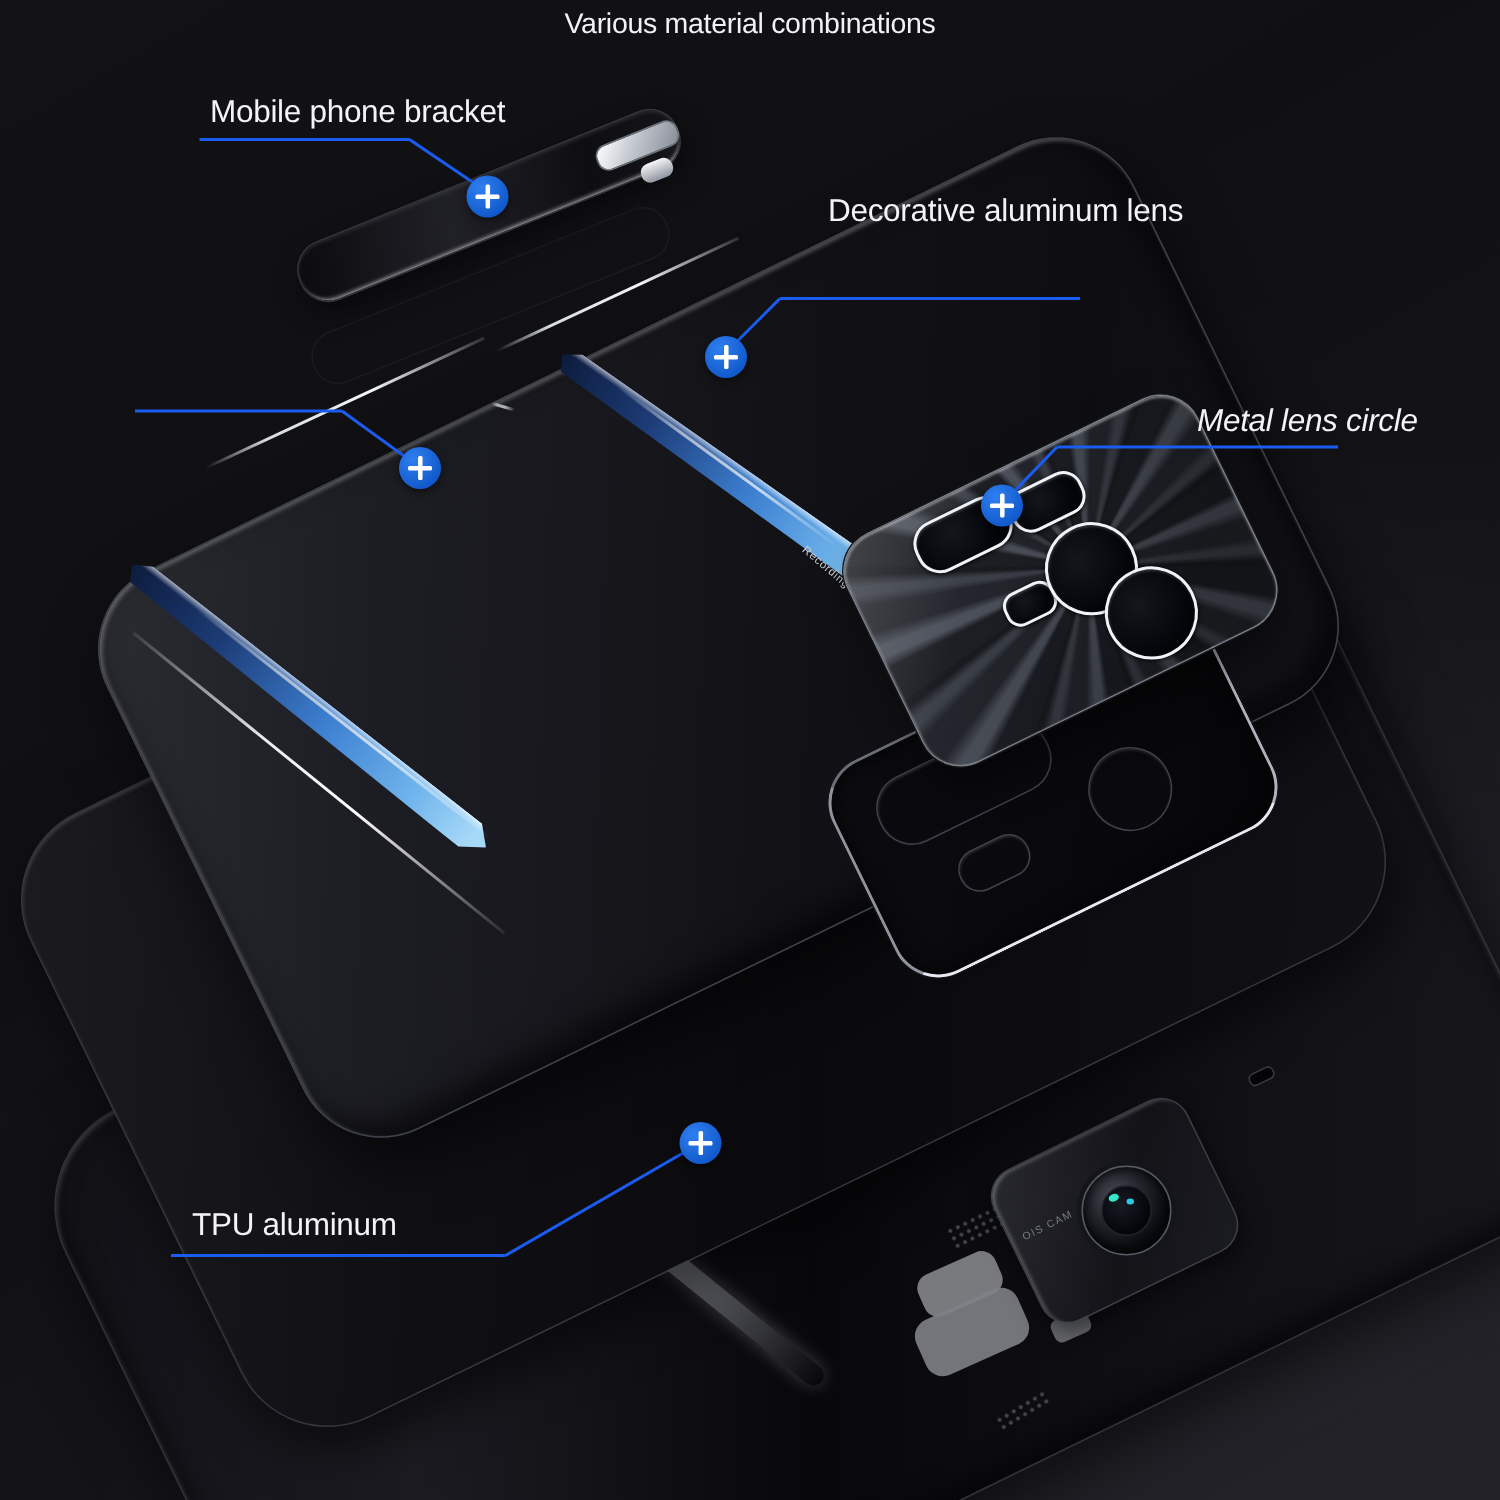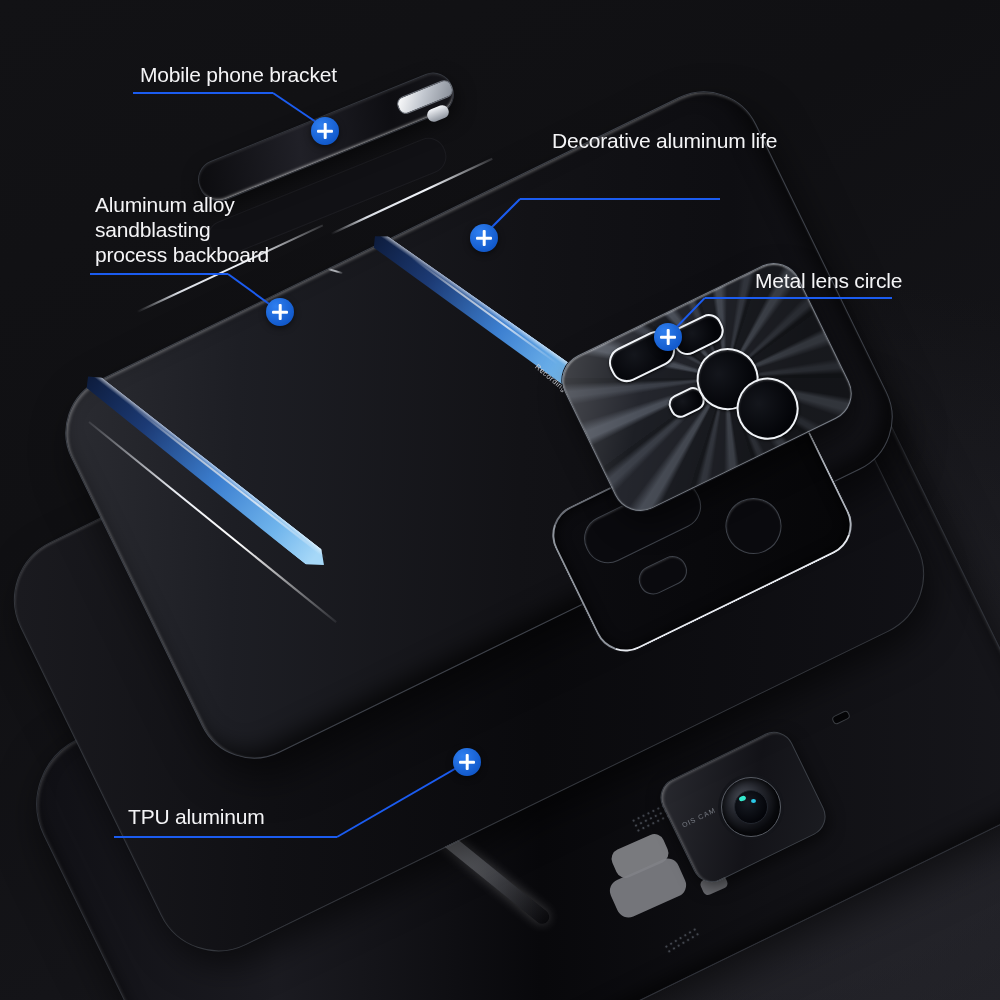--- a/index.html
+++ b/index.html
@@ -183,37 +183,37 @@
     <div class="plate-hole" style="left:86px;top:77px;width:32px;height:20px;border-radius:10px;"></div>
     <div class="plate-hole" style="left:120px;top:55px;width:58px;height:58px;border-radius:50%;"></div>
     <div class="plate-hole" style="left:143px;top:99px;width:58px;height:58px;border-radius:50%;"></div>
   </div>
 
   <div class="abs kick-reflection"></div>
   <div class="abs kick-bar"></div>
   <div class="abs kick-tab"></div>
   <div class="abs kick-nub"></div>
 
+  <div class="abs title">Various material combinations</div>
 
   <div class="abs lbl" style="left:140px;top:63px;">Mobile phone bracket</div>
   <div class="abs line-h" style="left:133px;top:92px;width:140px;"></div>
   <div class="abs line-d" style="left:273px;top:92px;width:55px;transform:rotate(34deg);"></div>
   <div class="abs marker" style="left:311px;top:117px;"></div>
 
-  <div class="abs lbl" style="left:552px;top:129px;">Decorative aluminum life</div>
+  <div class="abs lbl" style="left:552px;top:129px;">Decorative aluminum lens</div>
   <div class="abs line-h" style="left:520px;top:198px;width:200px;"></div>
   <div class="abs line-d" style="left:486px;top:232px;width:48px;transform:rotate(-45deg);"></div>
   <div class="abs marker" style="left:470px;top:224px;"></div>
 
-  <div class="abs lbl lbl-multi" style="left:95px;top:192px;"><span>Aluminum alloy</span><br><span>sandblasting</span><br><span>process backboard</span></div>
   <div class="abs line-h" style="left:90px;top:273px;width:138px;"></div>
   <div class="abs line-d" style="left:228px;top:273px;width:60px;transform:rotate(36deg);"></div>
   <div class="abs marker" style="left:266px;top:298px;"></div>
 
-  <div class="abs lbl" style="left:755px;top:269px;">Metal lens circle</div>
+  <div class="abs lbl" style="left:798px;top:269px;font-style:italic;">Metal lens circle</div>
   <div class="abs line-h" style="left:705px;top:297px;width:187px;"></div>
   <div class="abs line-d" style="left:668px;top:335px;width:53px;transform:rotate(-46deg);"></div>
   <div class="abs marker" style="left:654px;top:323px;"></div>
 
   <div class="abs lbl" style="left:128px;top:805px;">TPU aluminum</div>
   <div class="abs line-h" style="left:114px;top:836px;width:223px;"></div>
   <div class="abs line-d" style="left:337px;top:836px;width:150px;transform:rotate(-30deg);"></div>
   <div class="abs marker" style="left:453px;top:748px;"></div>
 
 </div>

